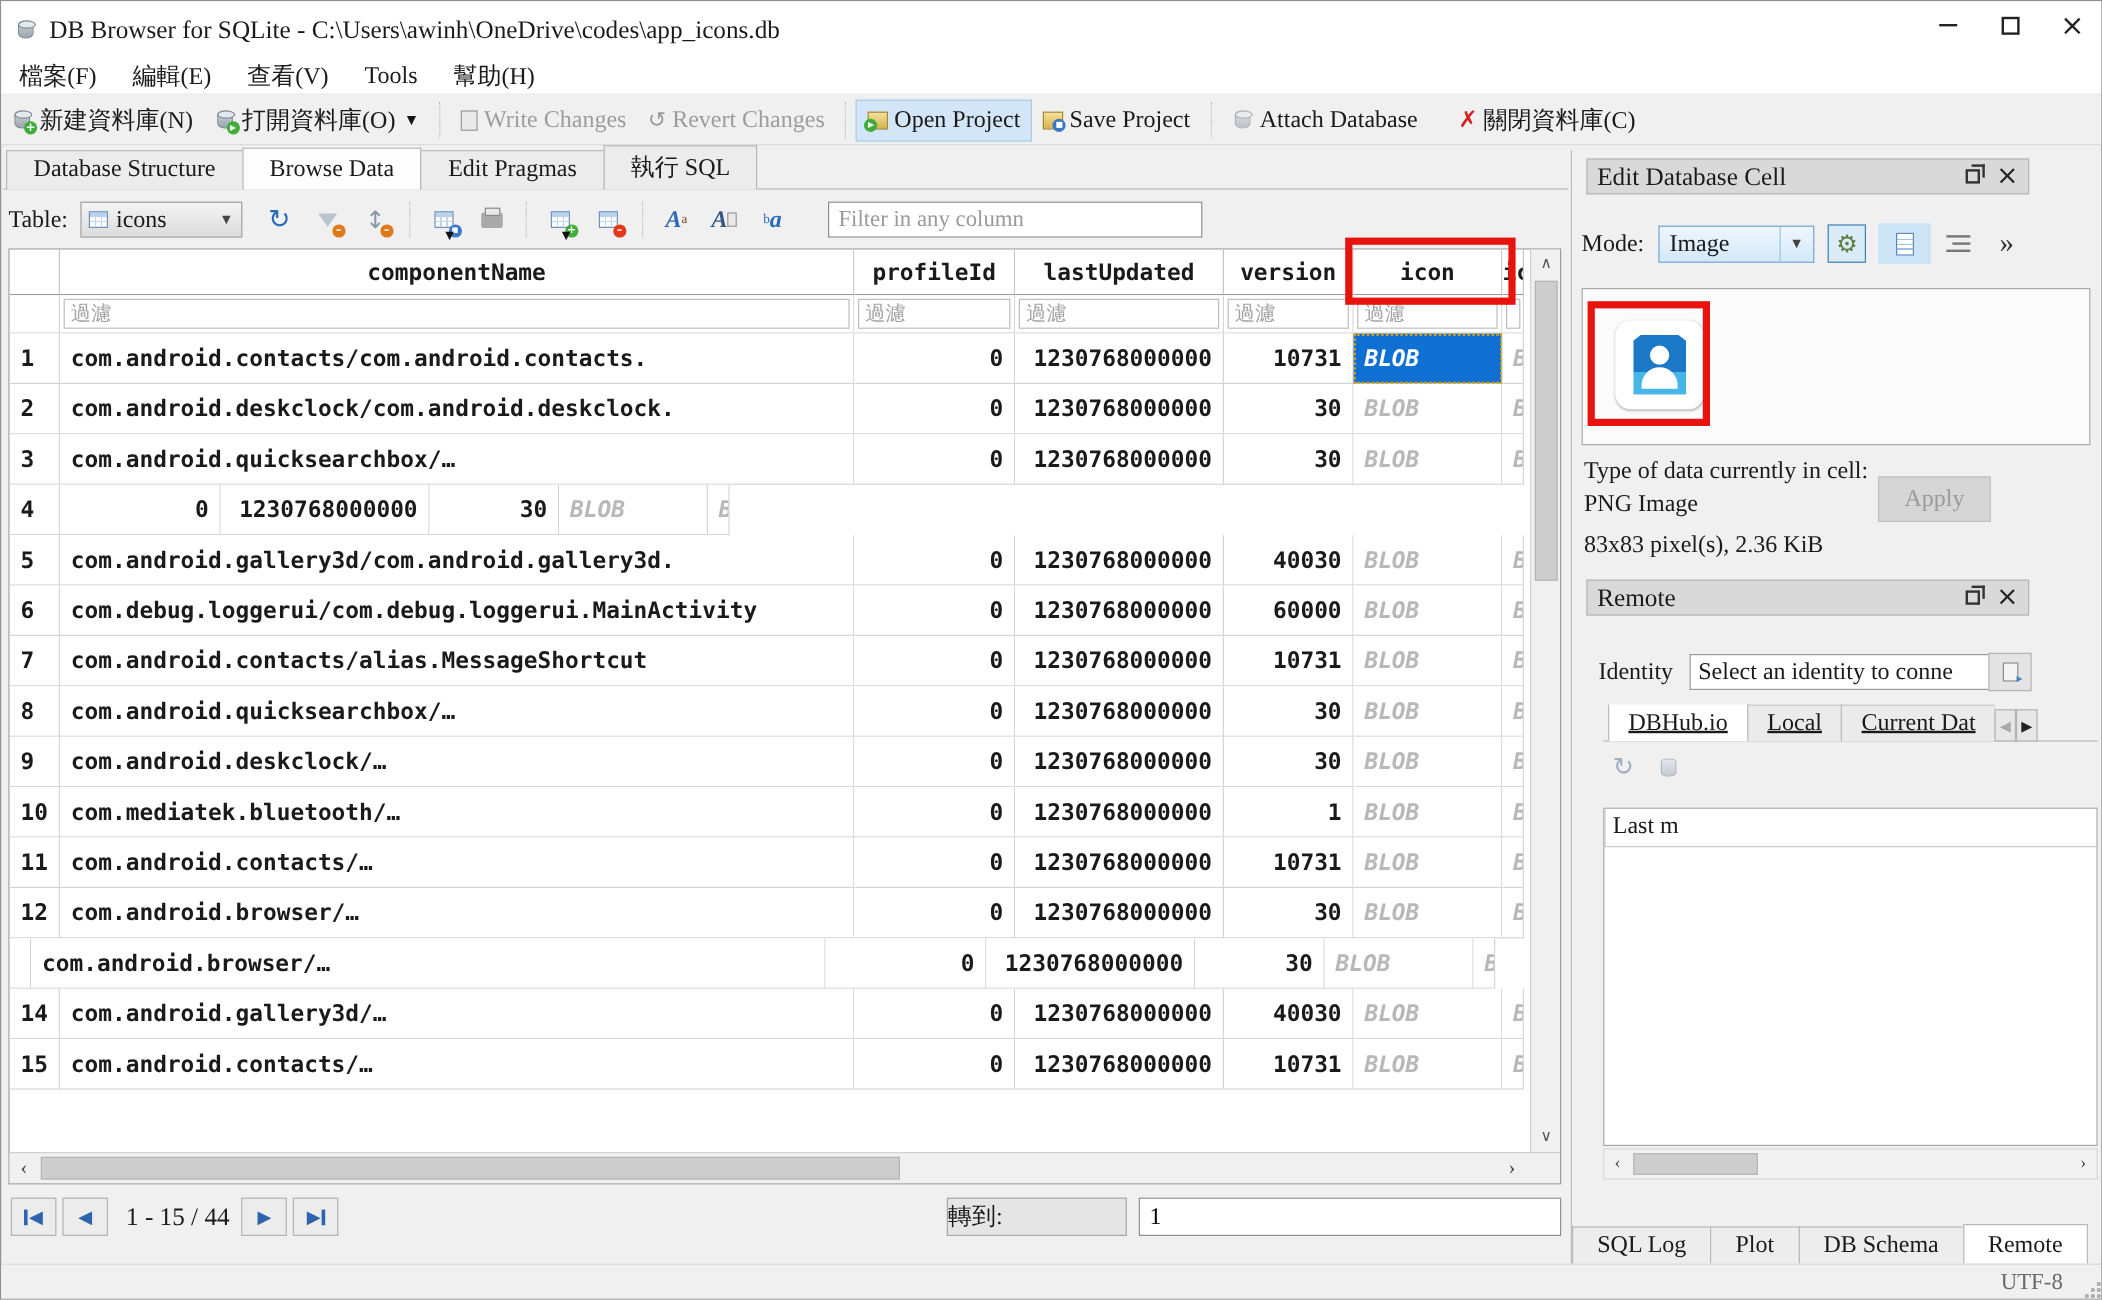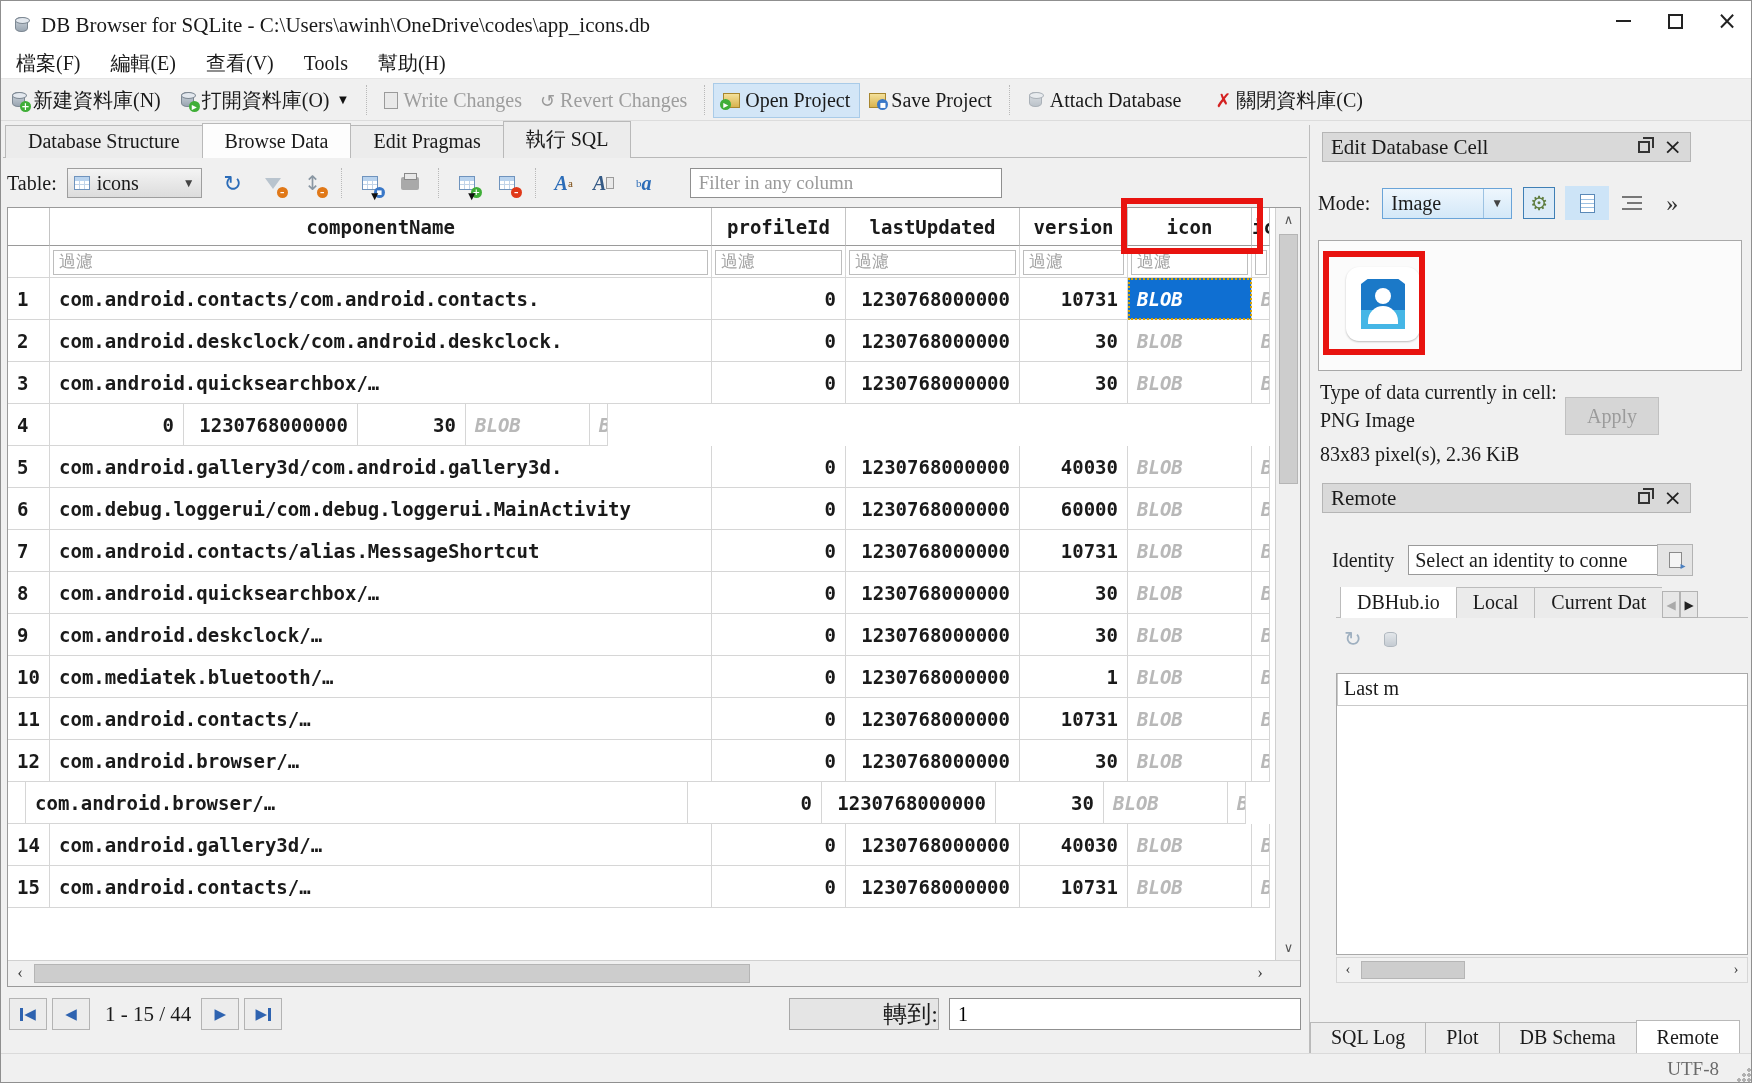--- a/index.html
+++ b/index.html
@@ -89,21 +89,21 @@
   .vscroll .thumb { position:absolute; left:3px; top:26px; width:19px; height:250px; background:#cdcdcd; border:1px solid #b5b5b5; }
   .hscroll { position:absolute; left:0; right:0; bottom:0; height:26px; background:#f0f0f0; border-top:1px solid #d0d0d0; }
   .hscroll .arr { position:absolute; top:0; width:24px; height:25px; text-align:center; font-size:17px; color:#444; line-height:24px; }
   .hscroll .thumb { position:absolute; left:26px; top:3px; width:716px; height:19px; background:#cdcdcd; border:1px solid #b5b5b5; }
 
   
   .navrow { position:absolute; left:8px; top:994px; width:1292px; height:38px; display:flex; align-items:center; font-size:20px; }
   .nav-btn { width:38px; height:32px; background:#ececec; border:1px solid #b3b3b3; display:flex; align-items:center; justify-content:center; gap:1px; margin-right:5px; color:#2e63b0; font-size:15px; font-family:"DejaVu Sans",sans-serif; }
   .nav-bar { width:3px; height:13px; background:#2e63b0; }
   .rec-range { margin:0 10px; font-size:21px; }
-  .goto-btn { margin-left:auto; width:150px; height:32px; background:#e5e5e5; border:1px solid #a8a8a8; text-align:right; line-height:30px; font-size:24px; }
+  .goto-btn { margin-left:auto; width:150px; height:32px; background:#e5e5e5; border:1px solid #a8a8a8; text-align:left; line-height:30px; font-size:20px; }
   .goto-input { margin-left:10px; width:352px; height:32px; border:1px solid #8f8f8f; font-size:20px; font-family:"Liberation Serif",serif; padding:0 8px; }
 
   
   .dock { position:absolute; left:1308px; top:124px; width:444px; height:928px; border-left:1px solid #bdbdbd; background:#f0f0f0; }
   .panel-header { position:absolute; left:12px; width:369px; height:30px; background:#d9d9d9; border:1px solid #b5b5b5; display:flex; align-items:center; padding:0 8px; font-size:21px; }
   .ph-icons { margin-left:auto; display:flex; align-items:center; gap:14px; }
   .float-ico { width:12px; height:12px; border:2px solid #333; position:relative; }
   .float-ico:before { content:""; position:absolute; left:3px; top:-6px; width:9px; height:9px; border:2px solid #333; border-left:none; border-bottom:none; }
   .x-ico { font-size:22px; font-family:"DejaVu Sans",sans-serif; color:#222; line-height:1; }
   .mode-row { position:absolute; left:8px; top:60px; width:430px; height:36px; display:flex; align-items:center; font-size:20px; }
@@ -125,21 +125,21 @@
   .type-line2 { position:absolute; left:10px; top:284px; font-size:20px; }
   .size-line { position:absolute; left:10px; top:318px; font-size:20px; }
   .apply-btn { position:absolute; left:255px; top:272px; width:94px; height:38px; background:#d6d6d6; border:1px solid #c0c0c0; color:#9b9b9b; text-align:center; line-height:36px; font-size:20px; }
   .identity-row { position:absolute; left:22px; top:420px; display:flex; align-items:center; font-size:20px; }
   .id-combo { margin-left:14px; width:282px; height:30px; background:#fff; border:1px solid #9a9a9a; display:flex; align-items:center; padding:0 6px; overflow:hidden; white-space:nowrap; }
   .id-combo .dd { margin-left:auto; font-size:12px; color:#444; }
   .cert-btn { position:absolute; left:347px; top:419px; width:36px; height:32px; background:#e4e4e4; border:1px solid #b3b3b3; display:flex; align-items:center; justify-content:center; }
   .cert-glyph { width:13px; height:16px; background:#f4f4f4; border:1px solid #8a8a8a; position:relative; }
   .cert-glyph:after { content:"\25B8"; position:absolute; right:-5px; bottom:-4px; color:#4a7fc0; font-size:10px; }
   .remote-tabs { position:absolute; left:30px; top:462px; width:322px; height:31px; display:flex; align-items:flex-end; overflow:hidden; }
-  .rtab { padding:3px 16px 4px; font-size:20px; border:1px solid #bcbcbc; border-bottom:none; background:#ebebeb; margin-right:-1px; white-space:nowrap; }
+  .rtab { padding:3px 16px 4px; font-size:20px; border:1px solid #bcbcbc; border-bottom:none; background:#ebebeb; margin-right:-1px; white-space:nowrap;text-decoration:underline; }
   .rtab.active { background:#fff; padding-top:5px; }
   .rtab-scroll { position:absolute; left:352px; top:466px; display:flex; }
   .rtab-arr { width:18px; height:27px; background:#e7e7e7; border:1px solid #b3b3b3; display:flex; align-items:center; justify-content:center; font-size:12px; font-family:"DejaVu Sans",sans-serif; }
   .rtab-underline { position:absolute; left:26px; top:492px; width:412px; border-top:1px solid #bcbcbc; }
   .mini-toolbar { position:absolute; left:34px; top:502px; display:flex; gap:22px; align-items:center; }
   .mini-refresh { color:#9fb0c0; font-size:21px; font-family:"DejaVu Sans",sans-serif; }
   .mini-clone { width:13px; height:15px; background:linear-gradient(#dfe4e9,#b6bfc8); border:1px solid #9aa4ae; border-radius:5px/3px; opacity:.75; }
   .remote-list { position:absolute; left:26px; top:548px; width:412px; height:282px; background:#fff; border:1px solid #a9a9a9; }
   .rl-head { display:flex; height:32px; border-bottom:1px solid #c9c9c9; font-size:20px; }
   .rl-h1 { flex:1; padding:3px 0 0 10px; }

